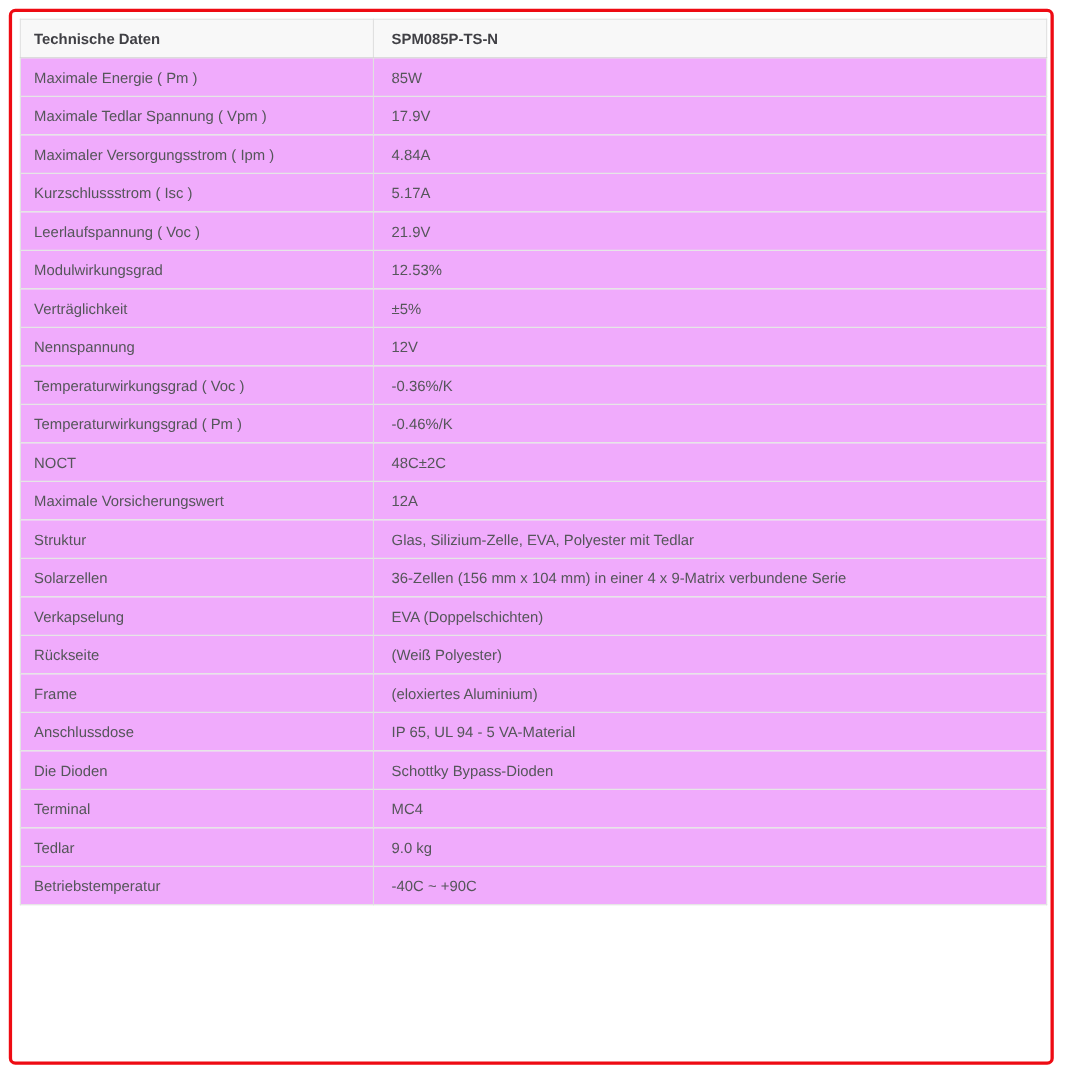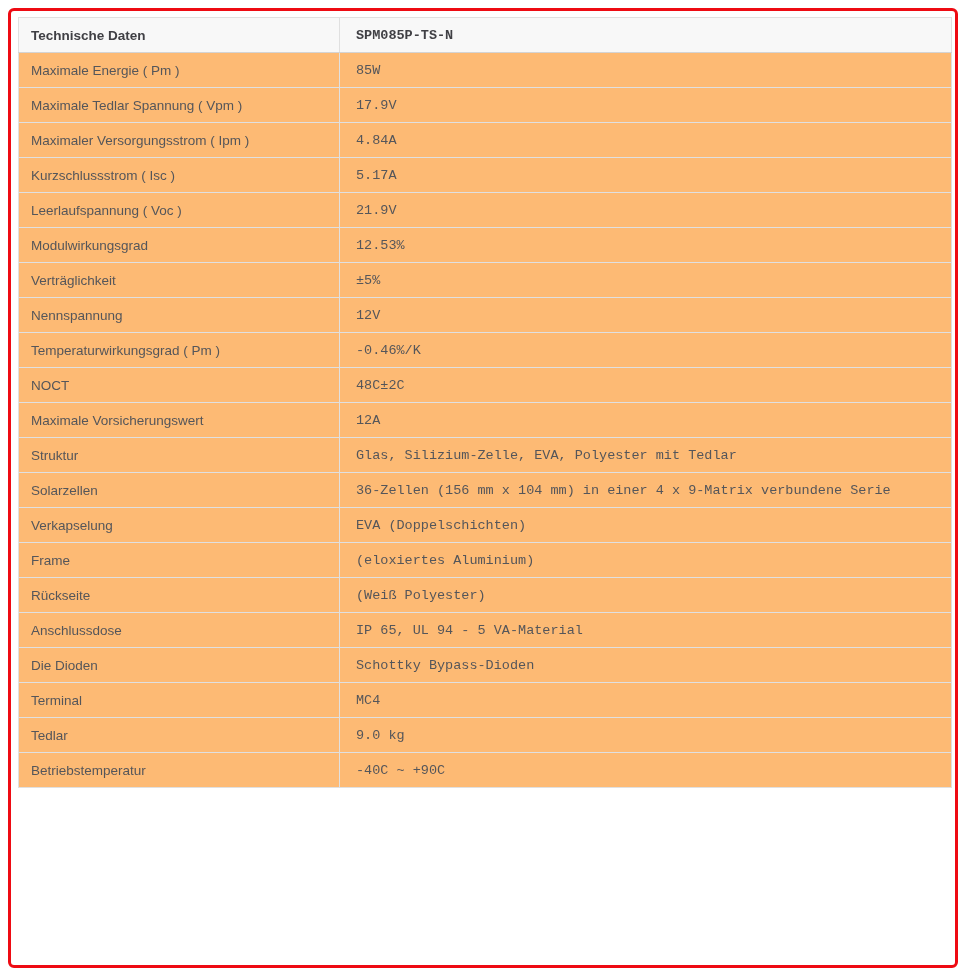--- a/index.html
+++ b/index.html
@@ -41,22 +41,22 @@
     white-space: nowrap;
     overflow: hidden;
   }
   .spec-table th {
     background: #f8f8f8;
     color: #404045;
     font-weight: bold;
     border-bottom: 1px solid #d4d4d4;
   }
   .spec-table th.h1, .spec-table td.label-cell { padding: 0 10px 0 12px; }
-  .spec-table th.h2, .spec-table td.value-cell { padding: 0 10px 0 16px; font-family: Liberation Mono, monospace; }
-  .spec-table td { background: #fdba74; }
+  .spec-table th.h2, .spec-table td.value-cell { padding: 0 10px 0 16px; }
+  .spec-table td { background: #f0abfc; }
 </style>
 </head>
 <body>
 
 <div class="red-frame"></div>
 
 <table class="spec-table">
   <colgroup>
     <col class="c1">
     <col class="c2">
@@ -94,20 +94,24 @@
       </tr>
       <tr>
         <td class="label-cell">Verträglichkeit</td>
         <td class="value-cell">±5%</td>
       </tr>
       <tr>
         <td class="label-cell">Nennspannung</td>
         <td class="value-cell">12V</td>
       </tr>
       <tr>
+        <td class="label-cell">Temperaturwirkungsgrad ( Voc )</td>
+        <td class="value-cell">-0.36%/K</td>
+      </tr>
+      <tr>
         <td class="label-cell">Temperaturwirkungsgrad ( Pm )</td>
         <td class="value-cell">-0.46%/K</td>
       </tr>
       <tr>
         <td class="label-cell">NOCT</td>
         <td class="value-cell">48C±2C</td>
       </tr>
       <tr>
         <td class="label-cell">Maximale Vorsicherungswert</td>
         <td class="value-cell">12A</td>
@@ -118,26 +122,26 @@
       </tr>
       <tr>
         <td class="label-cell">Solarzellen</td>
         <td class="value-cell">36-Zellen (156 mm x 104 mm) in einer 4 x 9-Matrix verbundene Serie</td>
       </tr>
       <tr>
         <td class="label-cell">Verkapselung</td>
         <td class="value-cell">EVA (Doppelschichten)</td>
       </tr>
       <tr>
+        <td class="label-cell">Rückseite</td>
+        <td class="value-cell">(Weiß Polyester)</td>
+      </tr>
+      <tr>
         <td class="label-cell">Frame</td>
         <td class="value-cell">(eloxiertes Aluminium)</td>
-      </tr>
-      <tr>
-        <td class="label-cell">Rückseite</td>
-        <td class="value-cell">(Weiß Polyester)</td>
       </tr>
       <tr>
         <td class="label-cell">Anschlussdose</td>
         <td class="value-cell">IP 65, UL 94 - 5 VA-Material</td>
       </tr>
       <tr>
         <td class="label-cell">Die Dioden</td>
         <td class="value-cell">Schottky Bypass-Dioden</td>
       </tr>
       <tr>

